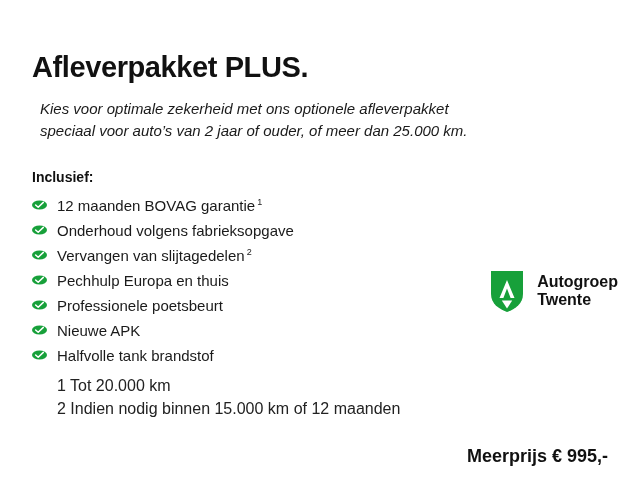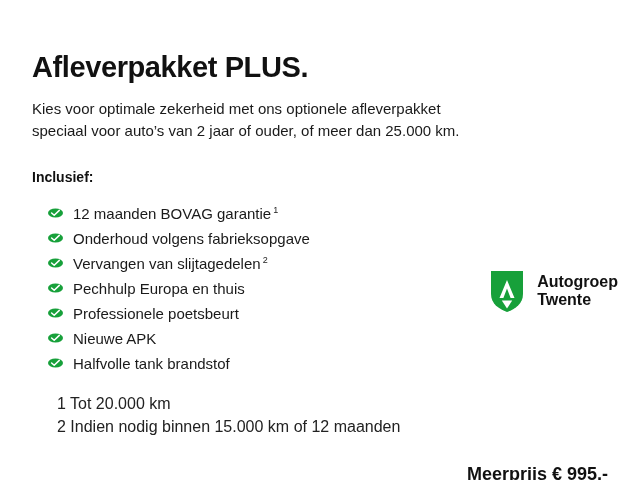--- a/index.html
+++ b/index.html
@@ -27,35 +27,36 @@
     font-weight: bold;
     letter-spacing: -0.4px;
     color: #111111;
     margin: 0 0 14px 0;
     line-height: 1.1;
   }
   .intro {
     font-size: 15px;
     line-height: 1.5;
     color: #1a1a1a;
-    margin: 0;
+    margin: 8px;
     max-width: 520px;
+    font-style: italic;
   }
   .intro-line {
     display: block;
   }
   .inclusief-label {
     font-size: 14px;
     font-weight: bold;
     color: #111111;
     margin: 26px 0 8px 0;
   }
   ul.features {
     list-style: none;
-    margin: 16px;
+    margin: 0;
     padding: 0;
   }
   ul.features li {
     display: flex;
     align-items: baseline;
     font-size: 15px;
     line-height: 1.0;
     padding: 5px 0;
     color: #1a1a1a;
   }

